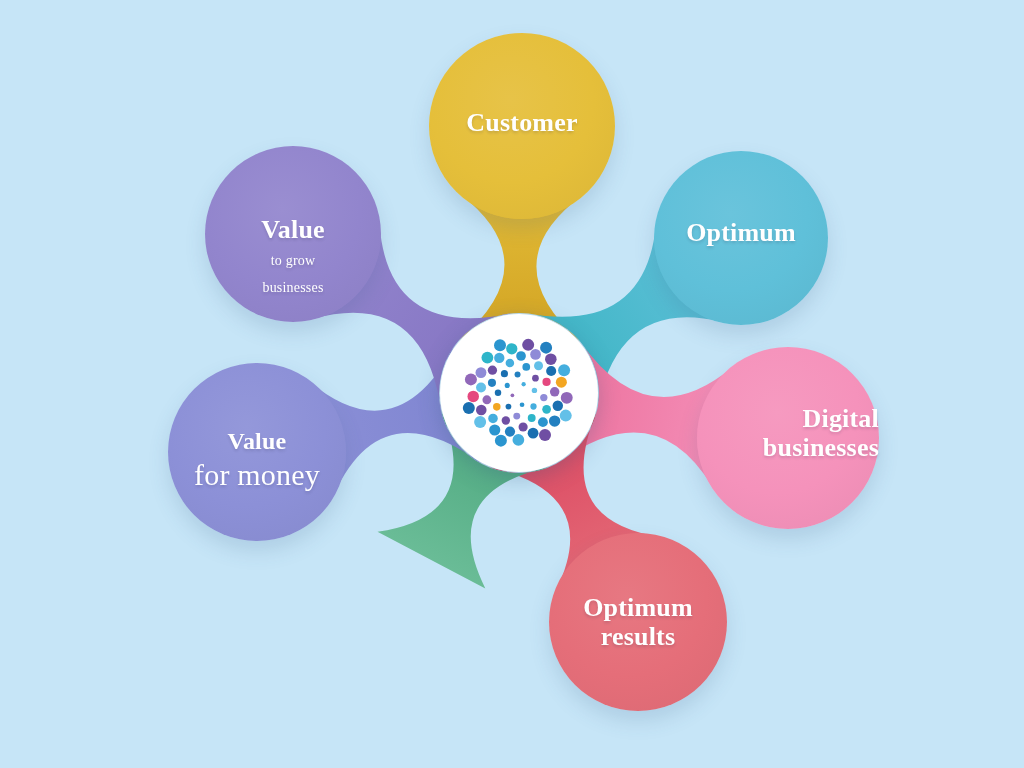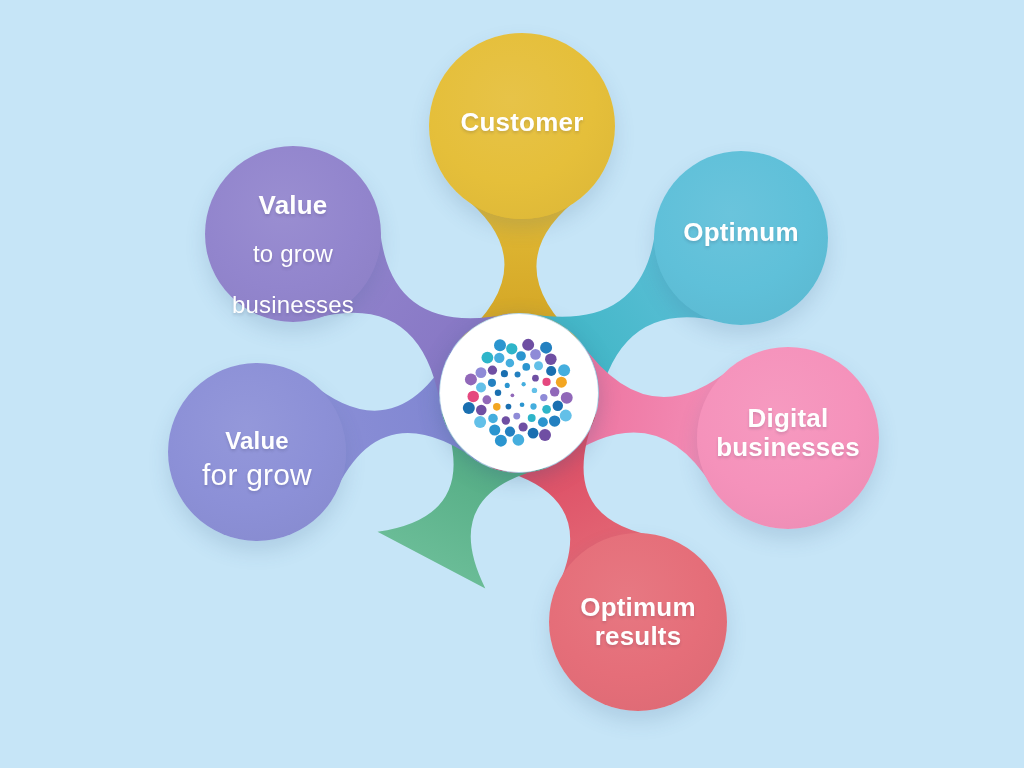--- a/index.html
+++ b/index.html
@@ -1,33 +1,33 @@
 <!DOCTYPE html>
 <html><head>
 <meta charset="utf-8">
 <style>
   html,body{margin:0;padding:0;background:#c6e5f7;}
   .canvas{
     position:relative;width:1024px;height:768px;overflow:hidden;
-    font-family:Liberation Sans, sans-serif;
+    font-family:Liberation Serif, serif;
   }
   svg.connectors{position:absolute;left:0;top:0;width:1024px;height:768px;}
   .nodes-layer{position:absolute;left:0;top:0;width:100%;height:100%;}
   .node{position:absolute;border-radius:50%;box-shadow:0 10px 20px rgba(60,95,135,.17);}
   .label{
     position:absolute;left:0;top:0;right:0;bottom:0;
     display:flex;flex-direction:column;align-items:center;justify-content:center;
     color:#ffffff;text-align:center;letter-spacing:.2px;
     text-shadow:0 2px 3px rgba(30,30,60,.16);
   }
   .line{white-space:nowrap;}
   .bold-lg{font-weight:700;font-size:26px;line-height:1.12;}
   .bold-md{font-weight:700;font-size:24px;line-height:1.12;}
   .light-lg{font-weight:400;font-size:30px;line-height:1.15;margin-top:3px;}
-  .light-sm{font-weight:400;font-size:24px;line-height:1.34;margin-top:18px;}
+  .light-sm{font-weight:400;font-size:14px;line-height:1.34;margin-top:8px;}
   .hub{
     position:absolute;border-radius:50%;background:#ffffff;
     box-shadow:0 6px 22px rgba(55,90,130,.30);
   }
   .hub svg{position:absolute;left:0;top:0;width:100%;height:100%;}
 </style>
 </head>
 <body>
 
 <div class="canvas" style="background: rgb(198, 229, 247);">
@@ -75,35 +75,35 @@
         <div class="label" style="transform: translateY(-3px);">
           <div class="line bold-lg">Customer</div>
         </div>
       </div>
       <div class="node" style="left: 654px; top: 151px; height: 174px; width: 174px; background: radial-gradient(circle at 44% 36%, rgb(106, 196, 220) 0%, rgb(95, 192, 217) 52%, rgb(90, 182, 206) 100%);">
         <div class="label" style="transform: translateY(-5px);">
           <div class="line bold-lg">Optimum</div>
         </div>
       </div>
       <div class="node" style="left: 697px; top: 347px; height: 182px; width: 182px; background: radial-gradient(circle at 44% 36%, rgb(246, 154, 192) 0%, rgb(245, 146, 187) 52%, rgb(233, 139, 178) 100%);">
-        <div class="label" style="transform: translateY(-5px);">
+        <div class="label" style="transform: translateY(-5px); align-items: flex-end;">
           <div class="line bold-lg">Digital</div>
           <div class="line bold-lg">businesses</div>
         </div>
       </div>
       <div class="node" style="left: 549px; top: 533px; height: 178px; width: 178px; background: radial-gradient(circle at 44% 36%, rgb(231, 120, 130) 0%, rgb(229, 110, 121) 52%, rgb(218, 105, 115) 100%);">
         <div class="label" style="transform: translateY(0px); text-align: center;">
           <div class="line bold-lg">Optimum</div>
           <div class="line bold-lg">results</div>
         </div>
       </div>
       <div class="node" style="left: 168px; top: 363px; height: 178px; width: 178px; background: radial-gradient(circle at 44% 36%, rgb(148, 152, 218) 0%, rgb(140, 144, 215) 52%, rgb(133, 137, 204) 100%);">
         <div class="label" style="transform: translateY(8px);">
           <div class="line bold-md">Value</div>
-          <div class="line light-lg">for grow</div>
+          <div class="line light-lg">for money</div>
         </div>
       </div>
       <div class="node" style="left: 205px; top: 146px; height: 176px; width: 176px; background: radial-gradient(circle at 44% 36%, rgb(154, 142, 209) 0%, rgb(146, 133, 205) 52%, rgb(139, 126, 195) 100%);">
         <div class="label" style="transform: translateY(22px);">
           <div class="line bold-lg">Value</div>
           <div class="line light-sm">to grow</div>
           <div class="line light-sm">businesses</div>
         </div>
       </div>
     </div>

